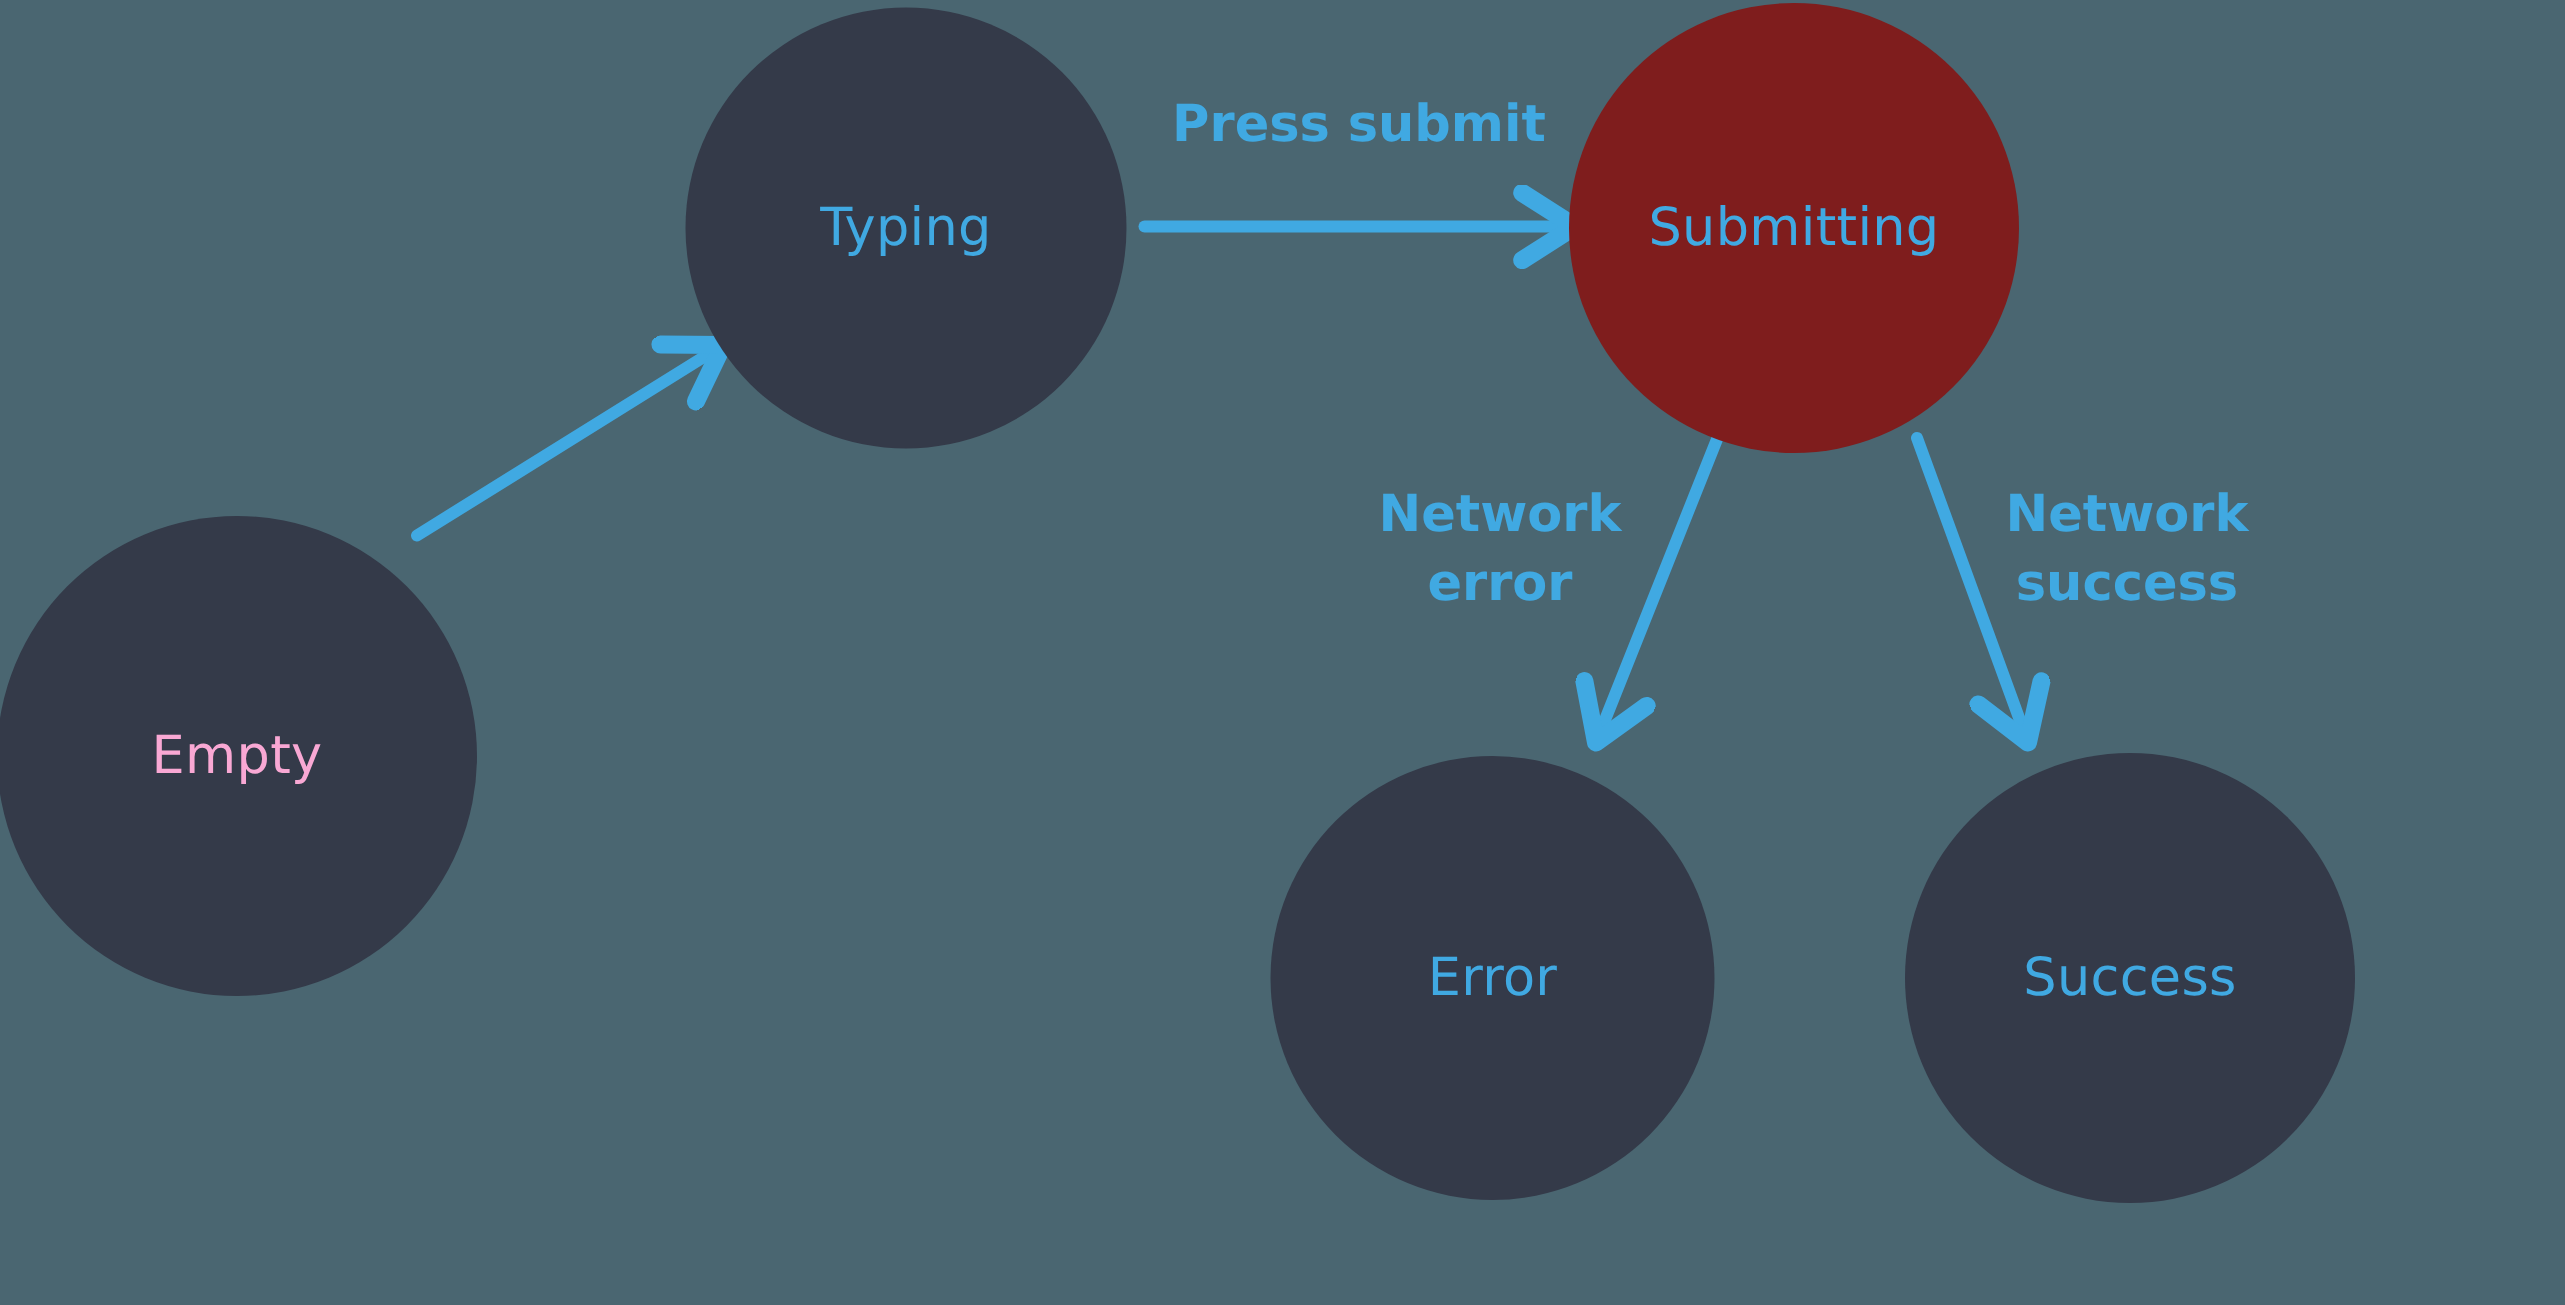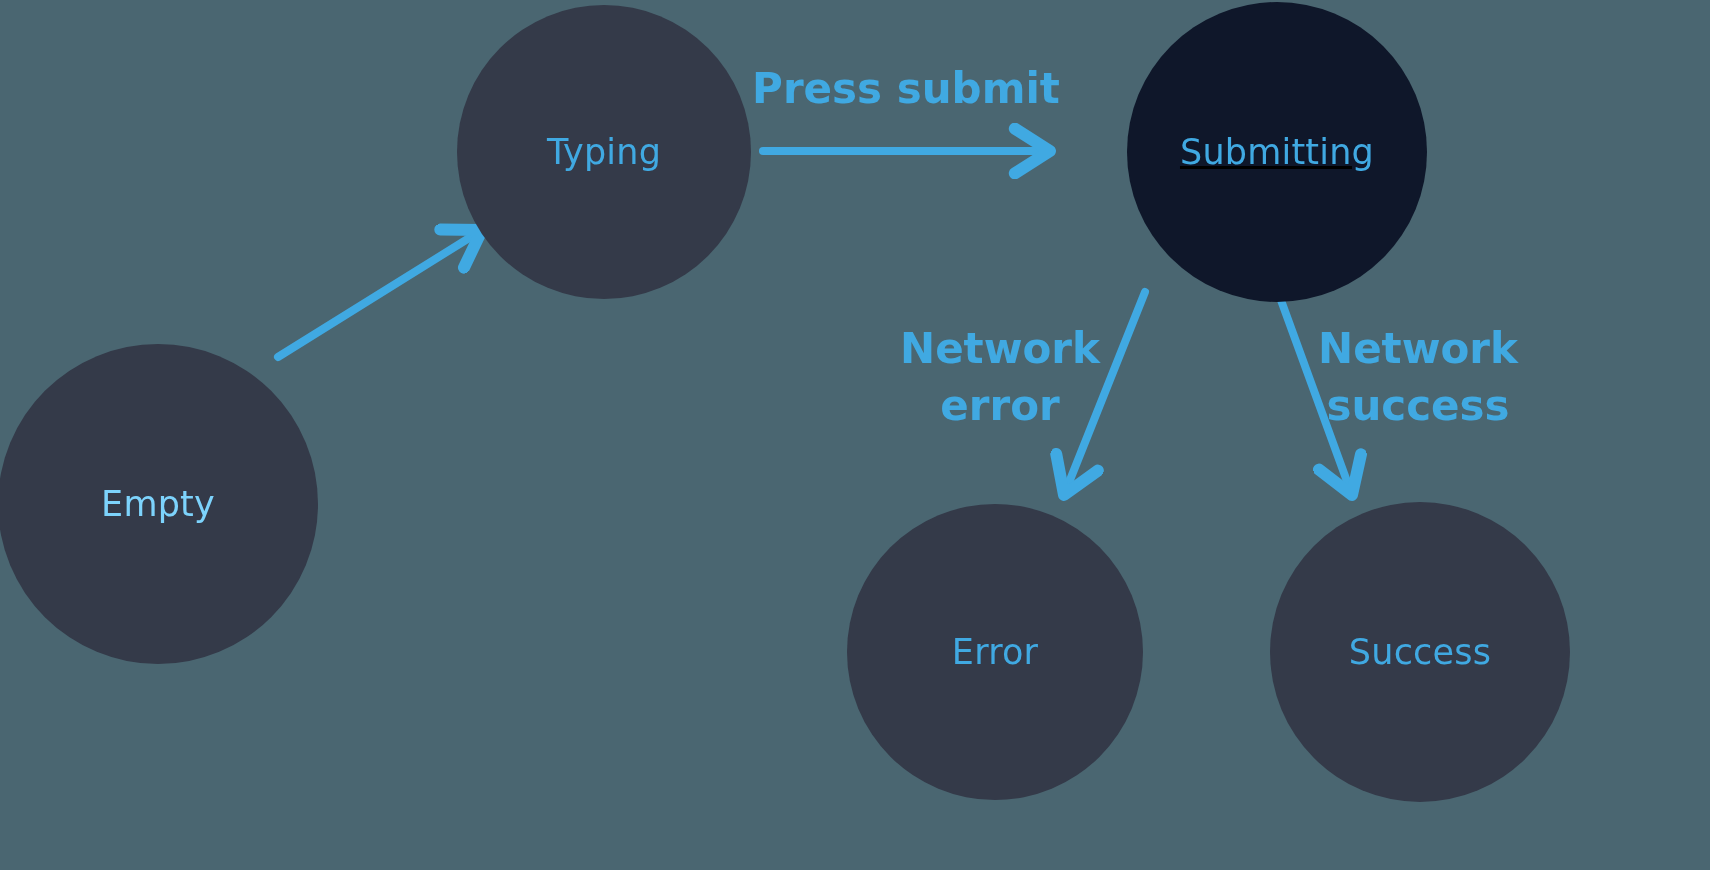--- a/index.html
+++ b/index.html
@@ -43,21 +43,21 @@
     letter-spacing: 0.2px;
     line-height: 1.1;
     text-align: center;
     white-space: nowrap;
     user-select: none;
   }
   .edge-label {
     position: absolute;
     color: #40a9e2;
     font-family: "DejaVu Sans", sans-serif;
-    font-size: 42px;
+    font-size: 34px;
     font-weight: 700;
     line-height: 1.36;
     text-align: center;
     white-space: pre-line;
     user-select: none;
   }
 </style>
 </head>
 <body>
 
@@ -73,28 +73,28 @@
     <line id="edge-start-typing" x1="278" y1="357" x2="482" y2="230" stroke="#40a9e2" stroke-width="8" stroke-linecap="round" marker-end="url(#arrowhead)"></line>
 
     <line id="edge-press-submit" x1="763" y1="151" x2="1050" y2="151" stroke="#40a9e2" stroke-width="8" stroke-linecap="round" marker-end="url(#arrowhead)"></line>
 
     <line id="edge-network-error" x1="1145" y1="292" x2="1064" y2="495" stroke="#40a9e2" stroke-width="8" stroke-linecap="round" marker-end="url(#arrowhead)"></line>
 
     <line id="edge-network-success" x1="1278" y1="292" x2="1352" y2="495" stroke="#40a9e2" stroke-width="8" stroke-linecap="round" marker-end="url(#arrowhead)"></line>
   </svg>
 
   <div class="state-node" id="node-empty" style="left: -2px; top: 344px; width: 320px; height: 320px; background: rgb(52, 58, 73);">
-    <span class="state-label" style="color: #7dd3fc; text-align: center;">Empty</span>
+    <span class="state-label" style="color: #f9a8d4; text-align: center;">Empty</span>
   </div>
 
   <div class="state-node" id="node-typing" style="left: 457px; top: 5px; width: 294px; height: 294px; background: rgb(52, 58, 73);">
     <span class="state-label" style="color: rgb(64, 169, 226);">Typing</span>
   </div>
 
-  <div class="state-node" id="node-submitting" style="left: 1127px; top: 2px; width: 300px; height: 300px; background: #0f172a; text-decoration: underline;">
+  <div class="state-node" id="node-submitting" style="left: 1046px; top: 2px; width: 300px; height: 300px; background: #7f1d1d;">
     <span class="state-label" style="color: rgb(64, 169, 226);">Submitting</span>
   </div>
 
   <div class="state-node" id="node-error" style="left: 847px; top: 504px; width: 296px; height: 296px; background: rgb(52, 58, 73);">
     <span class="state-label" style="color: rgb(64, 169, 226);">Error</span>
   </div>
 
   <div class="state-node" id="node-success" style="left: 1270px; top: 502px; width: 300px; height: 300px; background: rgb(52, 58, 73);">
     <span class="state-label" style="color: rgb(64, 169, 226);">Success</span>
   </div>

